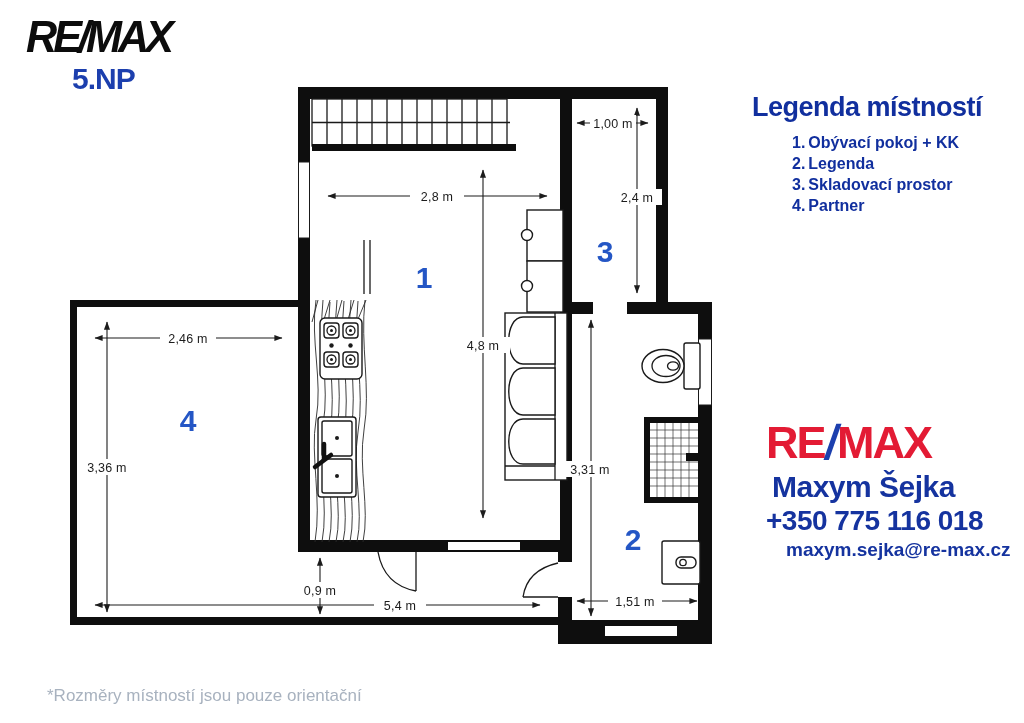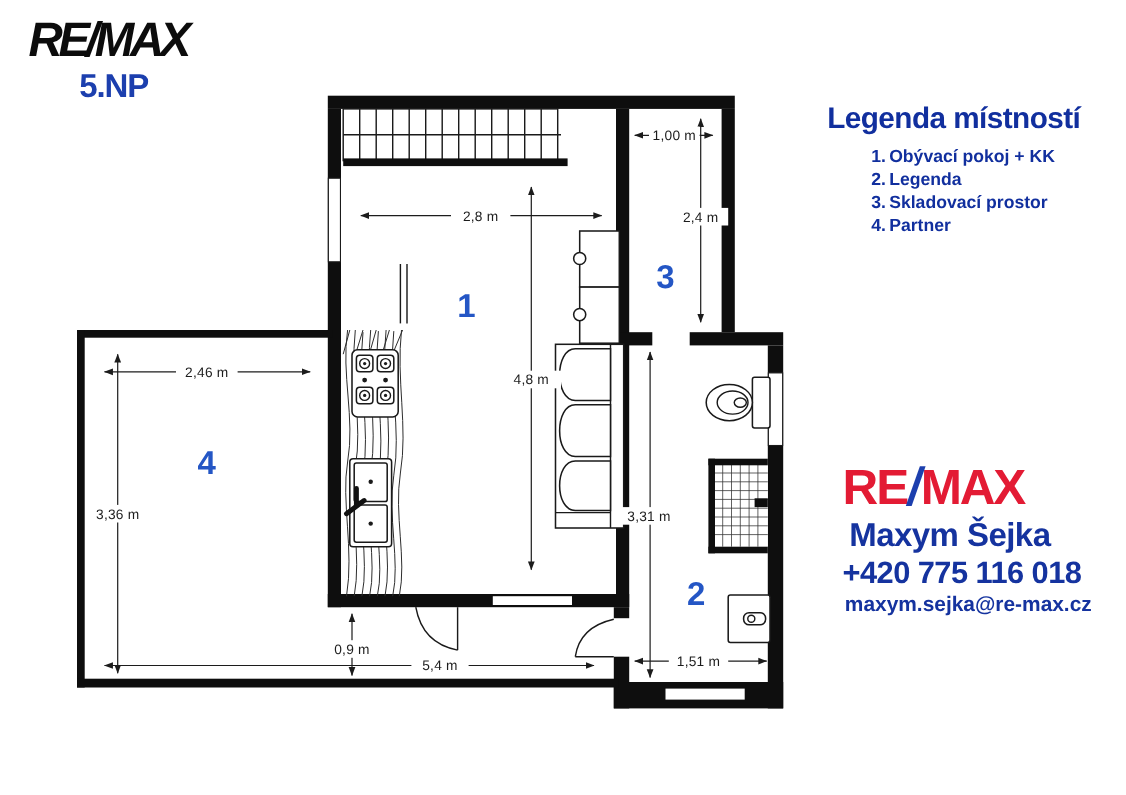--- a/index.html
+++ b/index.html
@@ -27,21 +27,21 @@
   .contact{position:absolute;left:766px;top:418px;width:250px;}
   .contact-logo{font-size:45px;font-weight:900;letter-spacing:-2px;color:var(--brand-red);
                 line-height:50px;white-space:nowrap;}
   .contact-logo .slash{color:var(--floor-label-blue);display:inline-block;
                 transform:skewX(-10deg) scaleY(1.08);margin:0 1px;}
   .partner{font-size:27px;font-weight:400;color:var(--partner-red);line-height:29px;margin-left:4px;}
   .agent-name{font-size:30px;font-weight:700;color:var(--contact-blue);line-height:37px;margin-left:6px;
               letter-spacing:-0.5px;}
   .agent-phone{font-size:28px;font-weight:800;color:var(--contact-blue);line-height:32px;
                letter-spacing:-0.5px;}
-  .agent-email{font-size:19px;font-weight:800;color:var(--contact-blue);line-height:26px;margin-left:2px;}
+  .agent-email{font-size:19px;font-weight:800;color:var(--contact-blue);line-height:26px;margin-left:20px;}
 
   .footnote{position:absolute;left:47px;top:686px;font-size:17px;color:var(--footnote-gray);}
 
   
   .wall{fill:var(--wall-black);stroke:none;}
   .thin{stroke:#1a1a1a;stroke-width:1.3;fill:none;}
   .fixture{stroke:#1a1a1a;stroke-width:1.4;fill:#ffffff;}
   .grain{stroke:#2a2a2a;stroke-width:0.9;fill:none;}
   .grid{stroke:#333;stroke-width:0.7;}
   .dimline{stroke:#1c1c1c;stroke-width:1.1;fill:none;}
@@ -282,18 +282,19 @@
       <text class="roomnum" x="424" y="288">1</text>
       <text class="roomnum" x="605" y="262">3</text>
       <text class="roomnum" x="633" y="550">2</text>
       <text class="roomnum" x="188" y="431" font-size="33">4</text>
     </g>
   </svg>
 
   <div class="contact">
     <div class="contact-logo"><span>RE</span><span class="slash">/</span><span>MAX</span></div>
     <div class="agent-name">Maxym Šejka</div>
-    <div class="agent-phone">+420 775 116 018</div>
+    <div class="agent-phone">+350 775 116 018</div>
     <div class="agent-email">maxym.sejka@re-max.cz</div>
   </div>
 
+  <div class="footnote">*Rozměry místností jsou pouze orientační</div>
 
 </div>
 
 </body></html>

